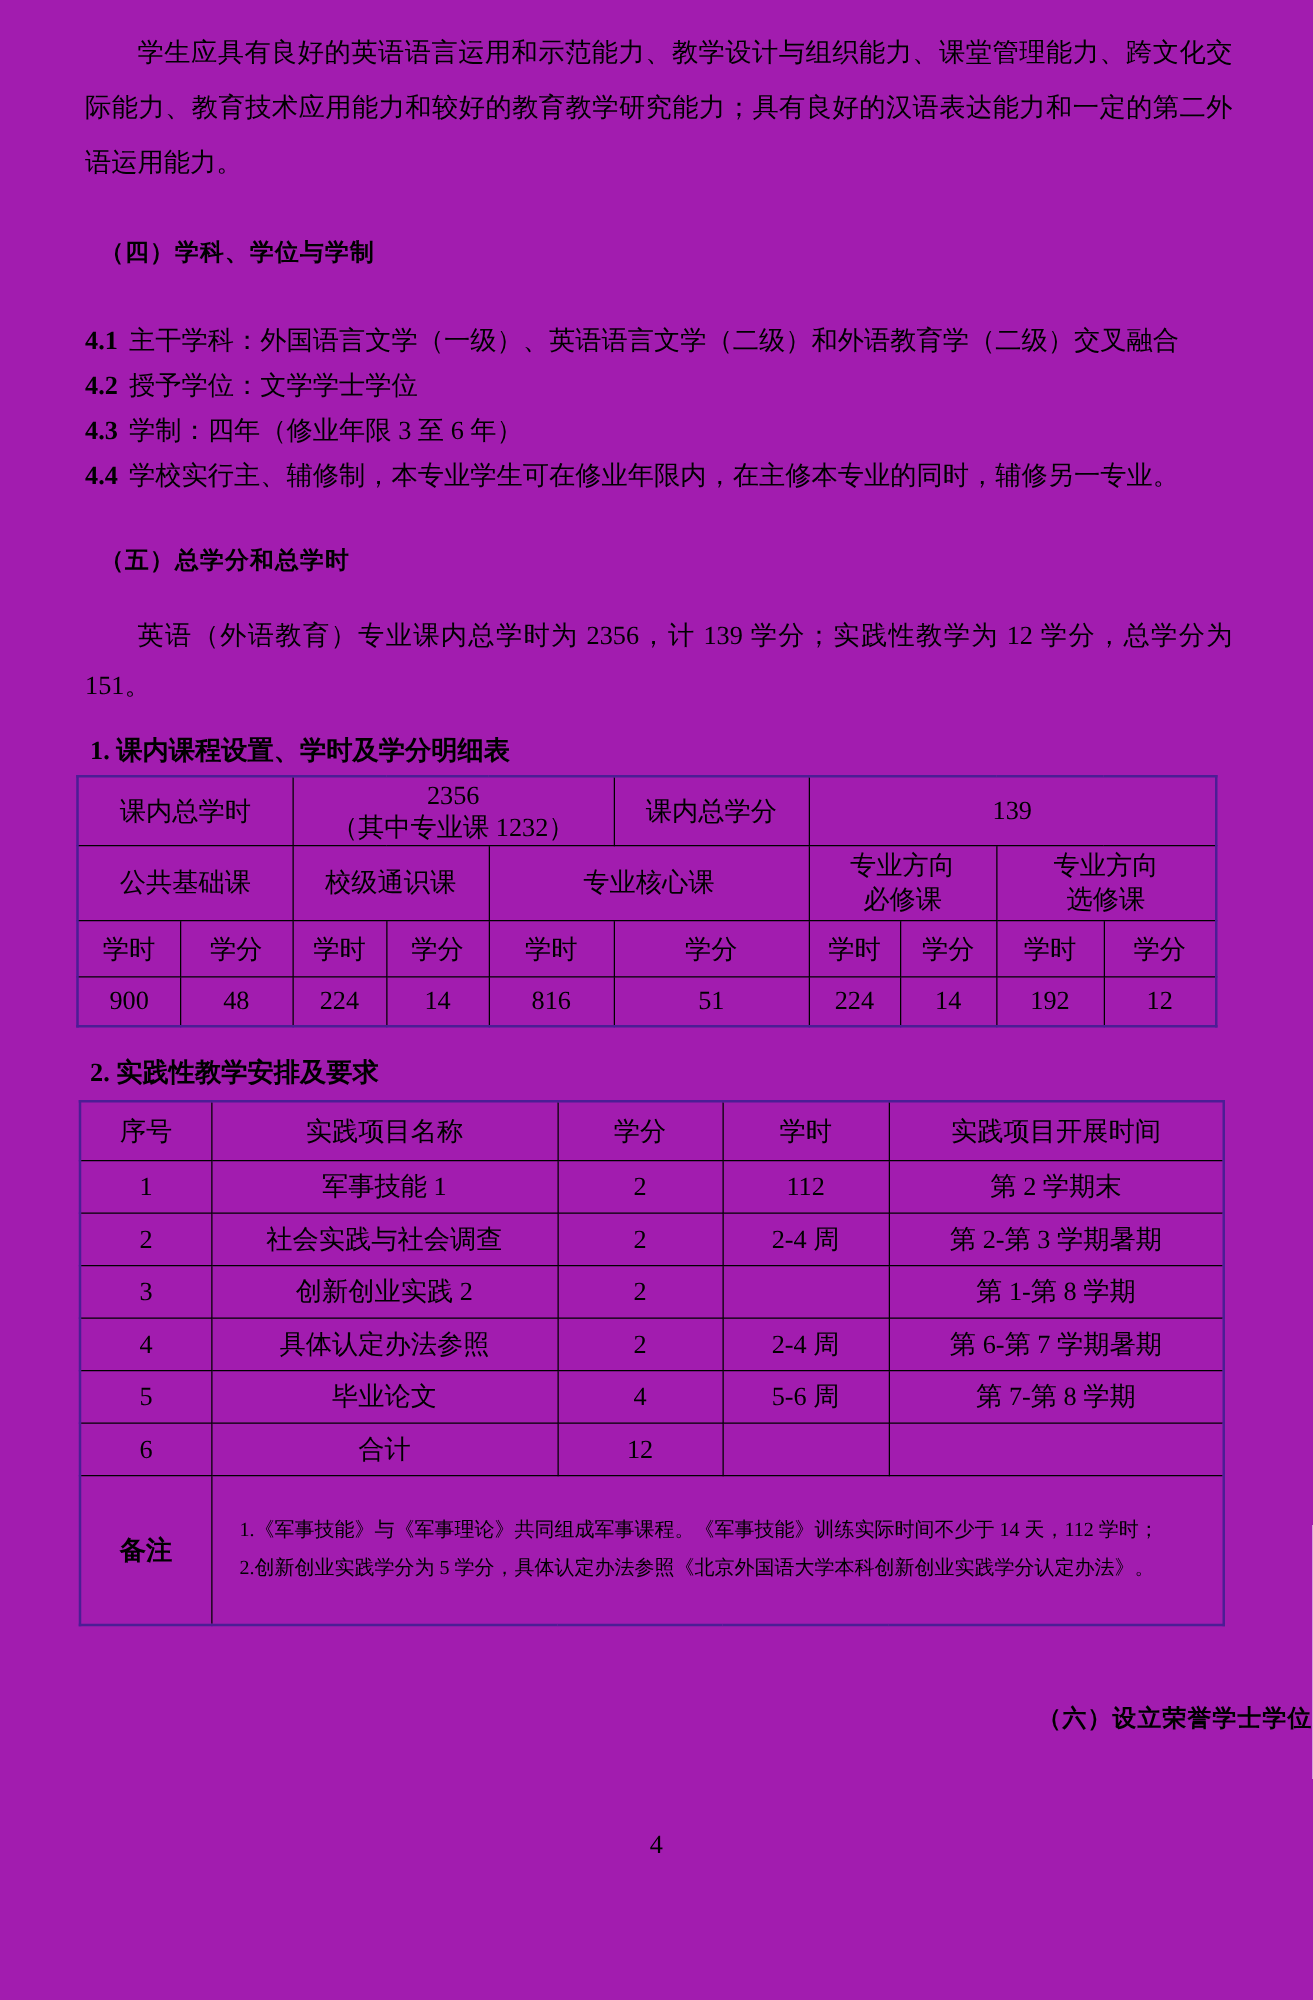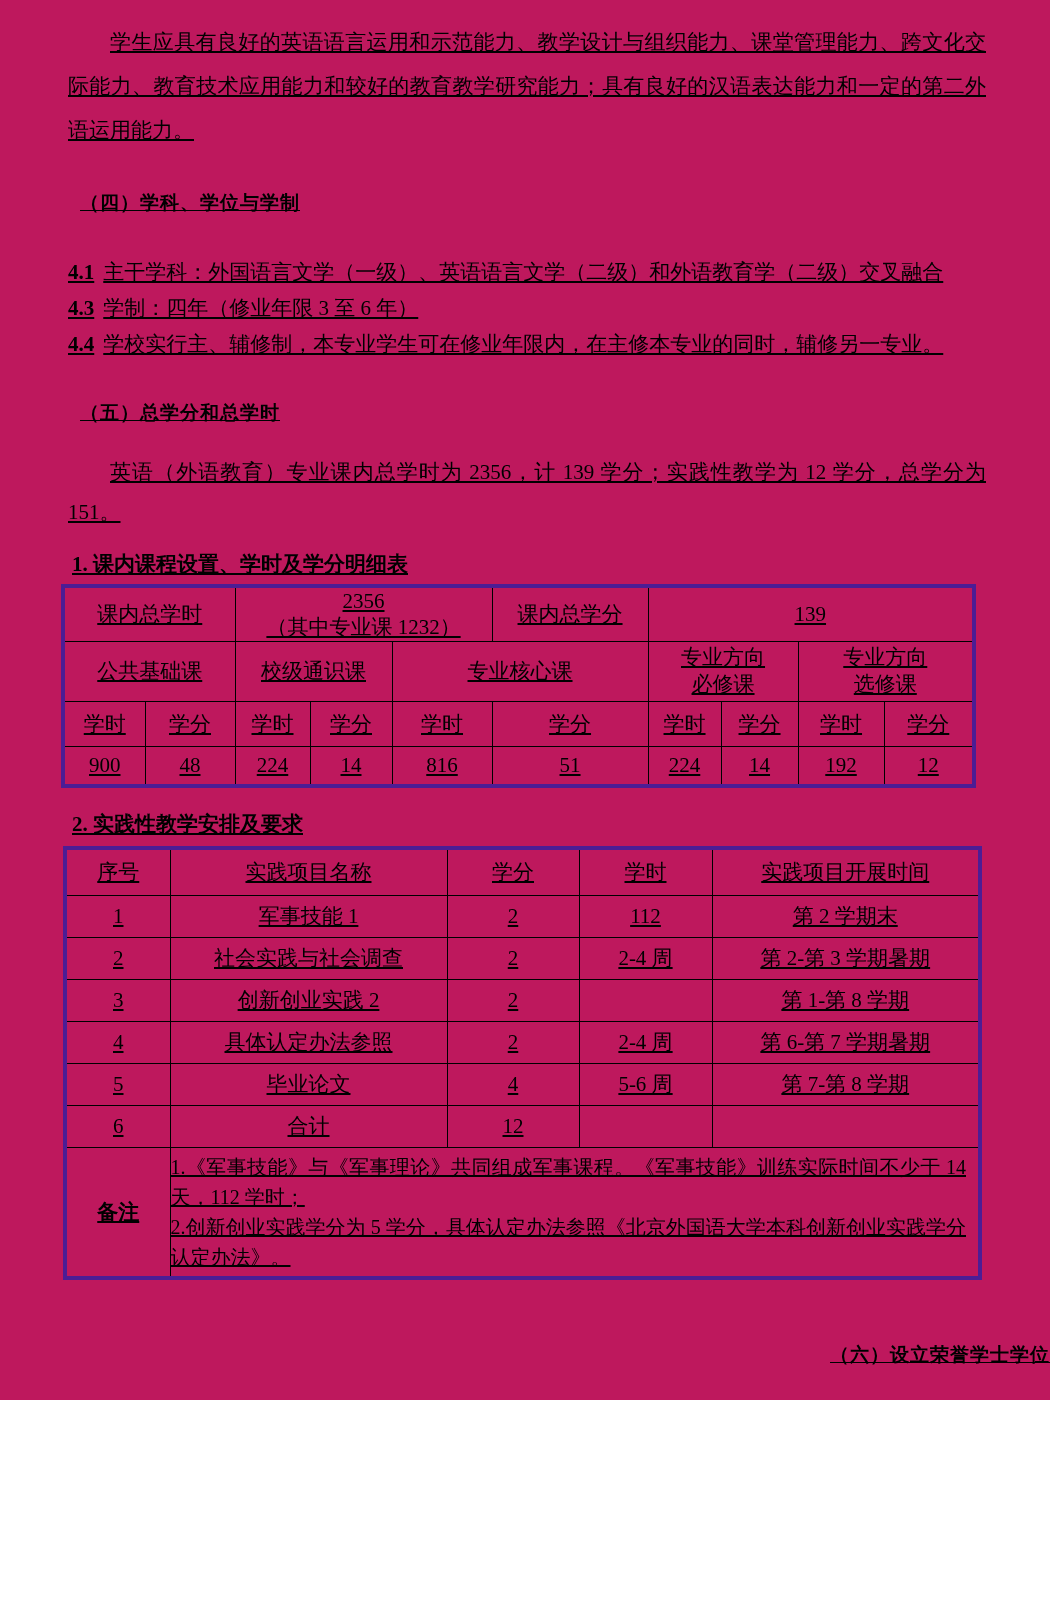--- a/index.html
+++ b/index.html
@@ -1,57 +1,58 @@
 <!DOCTYPE html>
 <html><head>
 <meta charset="utf-8">
 <style>
   html,body { margin:0; padding:0; background:#ffffff; }
   body { width:1050px; height:1600px; color:#000; font-family:"Liberation Serif", serif; }
-  .page { position:relative; width:1050px; height:1400px; overflow:hidden; background:#be185d;text-decoration:underline; }
+  .page { position:relative; width:1050px; height:1600px; overflow:hidden; background:#a21caf; }
 
   .para { margin:20px 64px 0 68px; font-size:21px; line-height:44px; text-align:justify; text-indent:2em; }
   .heading { margin:36px 0 0 80px; font-size:19px; line-height:30px; font-weight:bold;
              font-family:"Liberation Sans", sans-serif; letter-spacing:1px; }
   .items { margin:36px 64px 0 68px; font-size:21px; line-height:36px; text-align:justify; }
   .item  { }
   .item .num { font-weight:bold; margin-right:9px; }
   .para5 { margin:24px 64px 0 68px; font-size:21px; line-height:40px; text-align:justify; text-indent:2em; }
 
   .tbl-caption { margin:18px 0 0 72px; font-size:21px; line-height:28px; font-weight:bold; }
   .cap2 { margin-top:22px; }
 
-  table { border-collapse:collapse; table-layout:fixed; border:4px solid #4c1d95; }
+  table { border-collapse:collapse; table-layout:fixed; border:2px solid #4c1d95; }
   td { border:1px solid #000; text-align:center; vertical-align:middle; padding:0 2px;
        font-size:21px; overflow:hidden; box-sizing:border-box; }
   .preline { white-space:pre-line; line-height:26px; }
   .two-line { white-space:pre-line; line-height:27px; }
 
   #table1 { margin:6px 0 0 61px; width:911px; }
   #table2 { margin:8px 0 0 63px; width:915px; }
 
   #table2 .note-label { font-weight:bold; }
-  #table2 .note-cell { text-align:justify; vertical-align:middle; padding:4px 12px 4px 0;
-                       font-size:20px; line-height:30px; }
+  #table2 .note-cell { text-align:justify; vertical-align:middle; padding:4px 12px 4px 22px;
+                       font-size:16px; line-height:30px; }
   .note-line { text-align:justify; }
 
   .heading6 { margin-top:60px;text-align:right; }
   .page-num { margin:70px 0 0 0; text-align:center; font-size:21px; line-height:28px; }
 </style>
 </head>
 <body>
 
 <div class="page">
 
   <div class="para">学生应具有良好的英语语言运用和示范能力、教学设计与组织能力、课堂管理能力、跨文化交际能力、教育技术应用能力和较好的教育教学研究能力；具有良好的汉语表达能力和一定的第二外语运用能力。</div>
 
   <div class="heading">（四）学科、学位与学制</div>
 
   <div class="items">
     <div class="item"><span class="num">4.1</span><span>主干学科：外国语言文学（一级）、英语语言文学（二级）和外语教育学（二级）交叉融合</span></div>
+    <div class="item"><span class="num">4.2</span><span>授予学位：文学学士学位</span></div>
     <div class="item"><span class="num">4.3</span><span>学制：四年（修业年限 3 至 6 年）</span></div>
     <div class="item"><span class="num">4.4</span><span>学校实行主、辅修制，本专业学生可在修业年限内，在主修本专业的同时，辅修另一专业。</span></div>
   </div>
 
   <div class="heading">（五）总学分和总学时</div>
 
   <div class="para5">英语（外语教育）专业课内总学时为 2356，计 139 学分；实践性教学为 12 学分，总学分为 151。</div>
 
   <div class="tbl-caption">1. 课内课程设置、学时及学分明细表</div>
 

